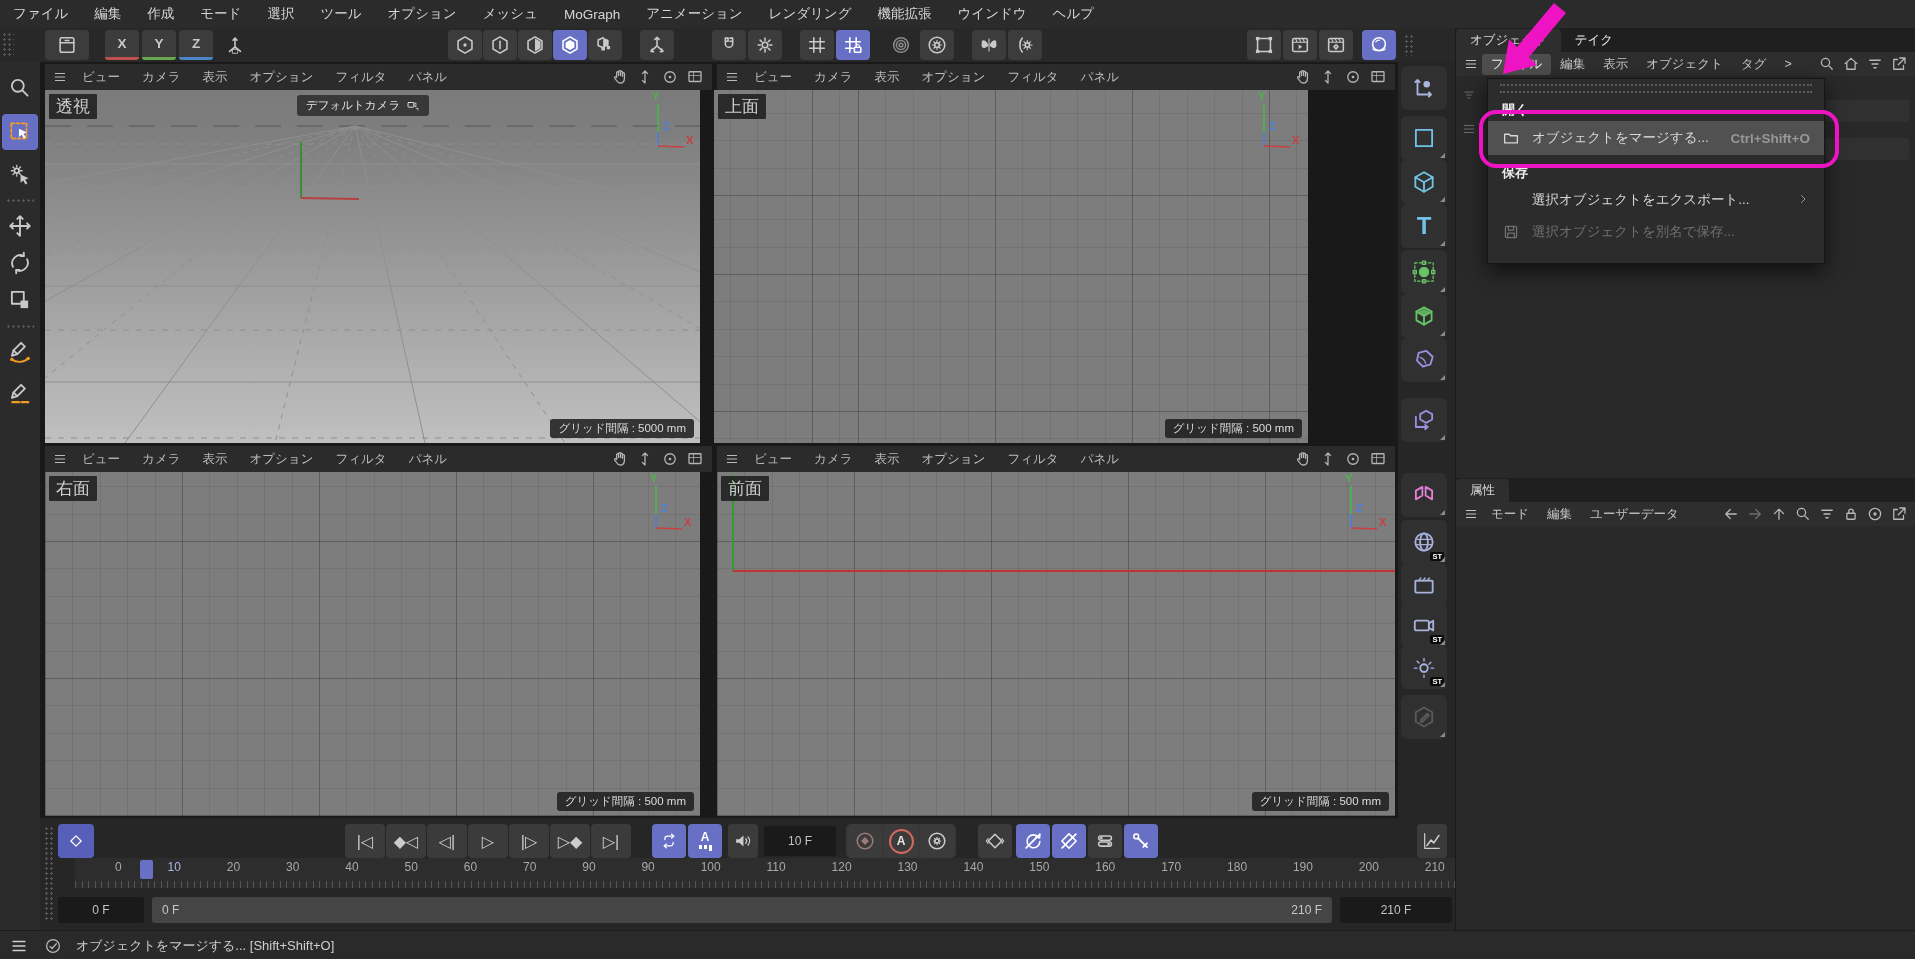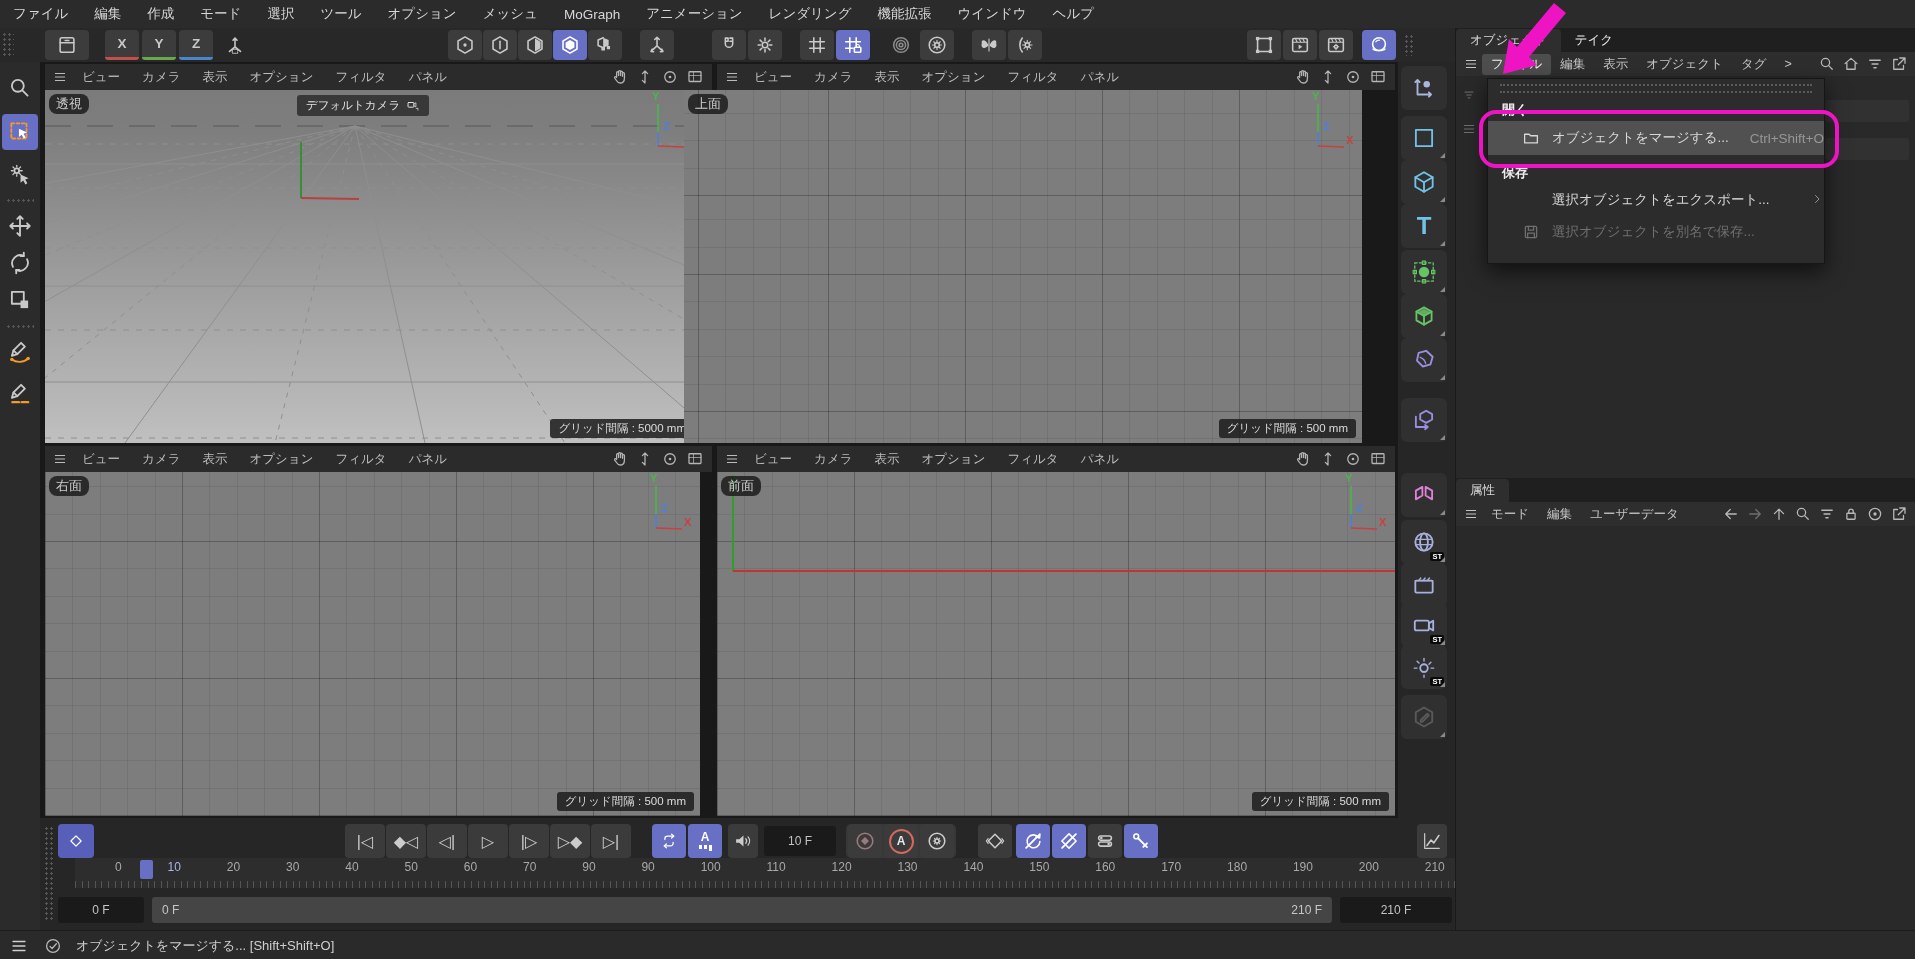--- a/index.html
+++ b/index.html
@@ -36,21 +36,21 @@
   .vhdr .mi{padding:0 11px;}
   .vhdr .hicons{margin-left:auto;display:flex;gap:7px;padding-right:8px;color:#b5b5b5;}
   .vp{position:absolute;overflow:hidden;background:#7d7d7d;}
   .vp-ortho{background:
     repeating-linear-gradient(90deg, rgba(0,0,0,.18) 0 1px, transparent 1px 137px),
     repeating-linear-gradient(0deg,  rgba(0,0,0,.18) 0 1px, transparent 1px 137px),
     repeating-linear-gradient(90deg, rgba(0,0,0,.08) 0 1px, transparent 1px 27.4px),
     repeating-linear-gradient(0deg,  rgba(0,0,0,.08) 0 1px, transparent 1px 27.4px),
     #7d7d7d;}
   .vlabel{position:absolute;left:4px;top:4px;background:rgba(24,24,24,.82);color:#cfcfcf;
-          font-size:13px;padding:1px 7px;border-radius:8px;text-align:center;}
+          font-size:17px;padding:1px 7px;border-radius:1px;text-align:center;}
   .gridchip{position:absolute;right:6px;bottom:5px;background:rgba(28,28,28,.85);color:#dcdcdc;
           font-size:11.5px;padding:2px 8px;border-radius:3px;}
   .gizmo{position:absolute;width:52px;height:64px;font-size:11px;font-weight:bold;}
   .gizmo .y{position:absolute;left:6px;top:-4px;color:#49b849;}
   .gizmo .z{position:absolute;left:17px;top:26px;color:#4f7fd8;}
   .gizmo .x{position:absolute;left:40px;top:40px;color:#c94040;}
   
   #strip{left:1398px;top:62px;width:57px;height:756px;background:#262626;}
   .sbtn{position:absolute;left:3px;width:46px;height:44px;background:#303030;border-radius:6px;}
   .sbtn .fly{position:absolute;right:2px;bottom:2px;width:0;height:0;
@@ -65,23 +65,23 @@
   .tab.on{background:#2e2e2e;color:#d8d8d8;border-radius:4px 4px 0 0;}
   .pmenu{position:absolute;left:0;width:460px;height:24px;background:#2e2e2e;display:flex;
          align-items:center;font-size:12.5px;color:#c6c6c6;}
   .pmenu .mi{padding:2px 9px;border-radius:3px;}
   .pmenu .picons{margin-left:auto;display:flex;gap:6px;padding-right:8px;color:#b8b8b8;}
   
   #fmenu{left:1487px;top:78px;width:336px;height:184px;background:#2c2c2c;border:1px solid #161616;
          box-shadow:0 8px 20px rgba(0,0,0,.6);z-index:50;font-size:13.5px;}
   .tear{margin:5px 12px;height:5px;border-top:2px dotted #5a5a5a;border-bottom:2px dotted #5a5a5a;}
   .msec{padding:3px 0 2px 14px;color:#ececec;font-weight:bold;font-size:13px;}
-  .mitem{display:flex;align-items:center;height:32px;color:#d8d8d8;padding-left:20px;}
+  .mitem{display:flex;align-items:center;height:32px;color:#d8d8d8;}
   .mitem .lab{margin-left:10px;}
-  .mitem .sc{margin-left:auto;color:#979797;}
+  .mitem .sc{margin-left:auto;margin-right:14px;color:#979797;font-weight:bold;}
   .mitem.hl{background:#515151;height:34px;}
   .mitem.dis{color:#6f6f6f;}
   .mitem .lead{width:22px;margin-left:12px;display:flex;justify-content:center;}
   
   #ring{left:1479px;top:110px;width:352px;height:50px;border:4px solid #ee14c4;border-radius:17px;
         z-index:60;pointer-events:none;}
   #arrow{left:0;top:0;width:1915px;height:959px;z-index:70;pointer-events:none;}
   
   #tzone{left:40px;top:818px;width:1415px;height:112px;background:#262626;}
   .trbtn{position:absolute;top:6px;height:34px;background:#3b3b3b;color:#cccccc;}
@@ -685,21 +685,21 @@
             <line x1="12" y1="38" x2="12" y2="52" stroke="#4f7fd8" stroke-width="1.6"></line>
             <line x1="12" y1="52" x2="38" y2="53" stroke="#c94040" stroke-width="1.6"></line>
           </svg>
         <span class="y">Y</span>
         <span class="z">Z</span>
         <span class="x">X</span>
       </div>
       <span class="gridchip">グリッド間隔 : 5000 mm</span>
     </div>
 
-    <div class="vp vp-ortho" style="left:644px;top:28px;width:678px;height:353px;background-position:144px 106px">
+    <div class="vp vp-ortho" style="left:674px;top:28px;width:594px;height:353px;background-position:144px 106px">
       <span class="vlabel">上面</span>
       <div class="gizmo" style="right:4px;top:4px">
         <svg width="52" height="64">
             <line x1="12" y1="10" x2="12" y2="38" stroke="#49b849" stroke-width="1.6"></line>
             <line x1="12" y1="38" x2="12" y2="52" stroke="#4f7fd8" stroke-width="1.6"></line>
             <line x1="12" y1="52" x2="38" y2="53" stroke="#c94040" stroke-width="1.6"></line>
           </svg>
         <span class="y">Y</span>
         <span class="z">Z</span>
         <span class="x">X</span>

